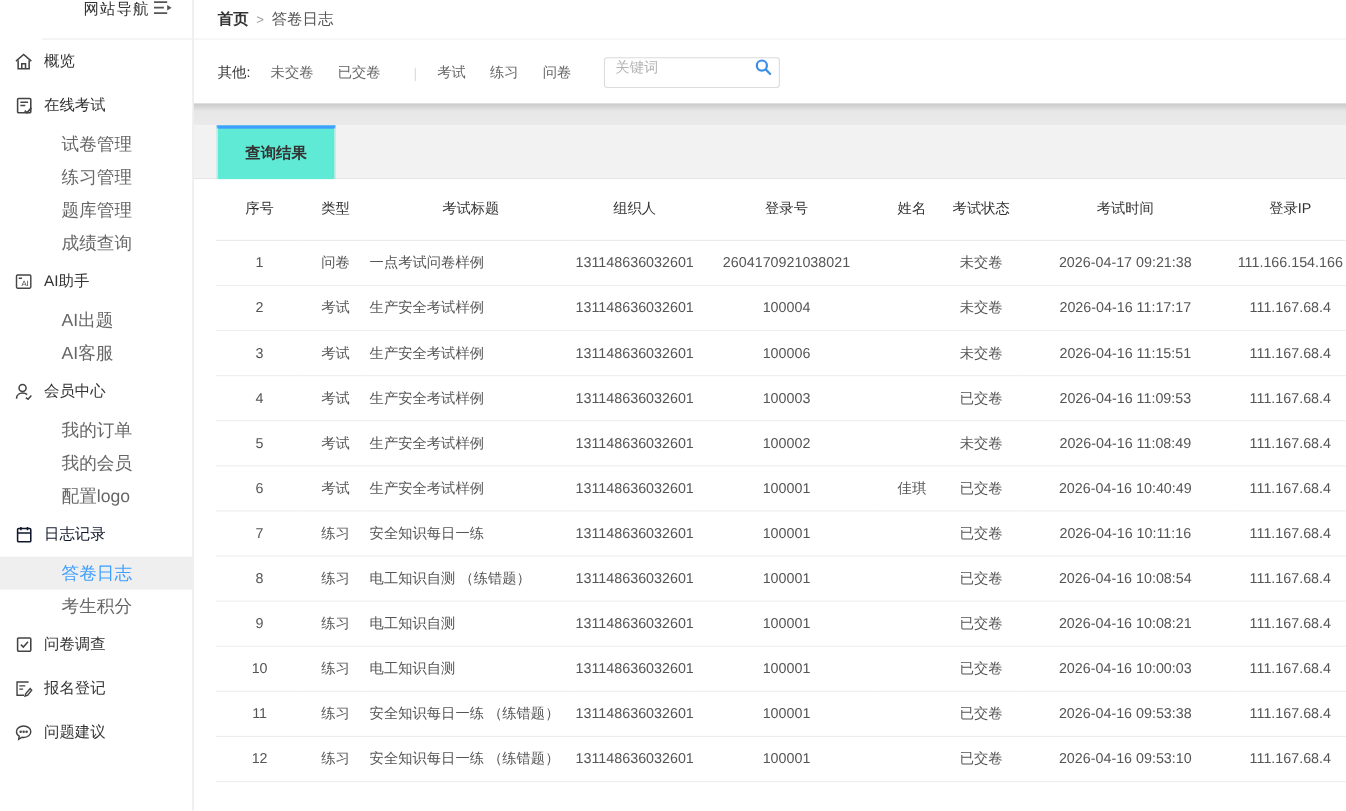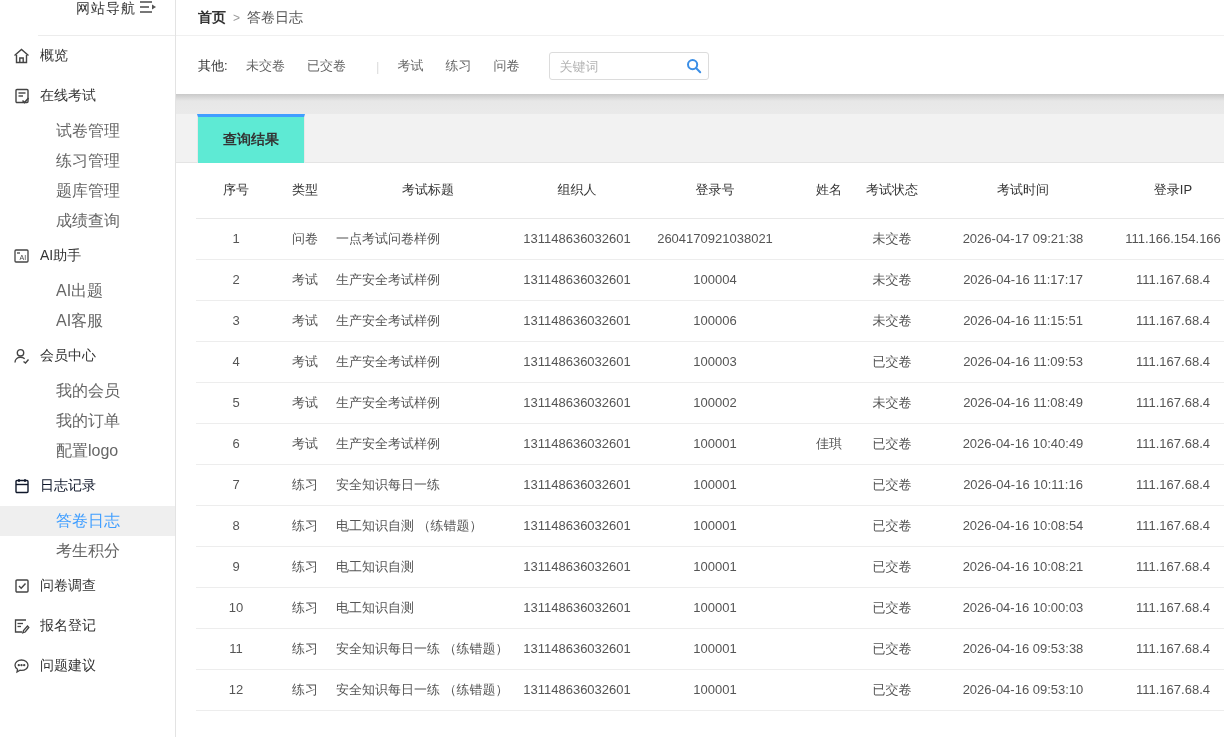--- a/index.html
+++ b/index.html
@@ -34,21 +34,21 @@
   .f-label { font-size:13px; color:#333; width:48px; }
   .f-opt { font-size:13px; color:#666; margin-right:22px; cursor:pointer; }
   .f-sep { color:#ddd; margin:0 18px 0 8px; font-size:13px; }
   .selects { display:flex; margin-left:34px; gap:14px; }
   .sel { width:111px; height:28px; border:1px solid #dcdcdc; border-radius:3px; display:flex;
     background:#fff; cursor:pointer; }
   .sel-val { flex:1; font-size:13px; color:#333; padding:5px 6px; }
   .sel-arrow { width:35px; border-left:1px solid #dcdcdc; display:flex; align-items:center;
     justify-content:center; color:#999; }
   .search-box { width:160px; height:28px; border:1px solid #dcdcdc; border-radius:3px;
-    margin-left:8px; display:flex; align-items:center; background:#fff; }
+    margin-left:8px; display:flex; align-items:flex-start; background:#fff; }
   .search-box input { border:none; outline:none; flex:1; min-width:0; font-size:13px; color:#333;
     padding:0 4px 0 9px; font-family:inherit; background:transparent; }
   .search-box input::placeholder { color:#b3b3b3; }
   .search-ic { width:28px; display:flex; align-items:center; justify-content:center;
     color:#3a8ee6; cursor:pointer; }
 
   .gray-band { height:20px; background:linear-gradient(180deg,#c9c9c9 0,#e7e7e7 7px,#eaeaea 100%); }
 
   .tabstrip { height:49px; background:#f2f2f2; border-bottom:1px solid #e4e4e4; display:flex; }
   .tab-active { margin-left:21px; width:108px; background:#5eead4; border-top:3px solid #409eff;
@@ -135,24 +135,24 @@
           <span class="ic">
             <svg width="17" height="16" viewBox="0 0 17 16" fill="none" stroke="currentColor" stroke-width="1.4">
               <circle cx="7.5" cy="4.8" r="3.2"></circle>
               <path d="M2 14.5 C2 10.8 5 9.3 7.5 9.3 C9 9.3 10.6 9.8 11.7 10.8"></path>
               <path d="M10.5 13.5 l2 1.5 l3-3.5"></path>
             </svg>
           </span>
           <span>会员中心</span>
         </div>
         <div class="s-sub">
+          <span>我的订单</span>
+        </div>
+        <div class="s-sub">
           <span>我的会员</span>
-        </div>
-        <div class="s-sub">
-          <span>我的订单</span>
         </div>
         <div class="s-sub">
           <span>配置logo</span>
         </div>
         <div class="s-item grp-active">
           <span class="ic">
             <svg width="16" height="16" viewBox="0 0 16 16" fill="none" stroke="currentColor" stroke-width="1.4">
               <rect x="2" y="2.5" width="12" height="12" rx="1"></rect>
               <line x1="5" y1="1" x2="5" y2="4"></line>
               <line x1="11" y1="1" x2="11" y2="4"></line>

